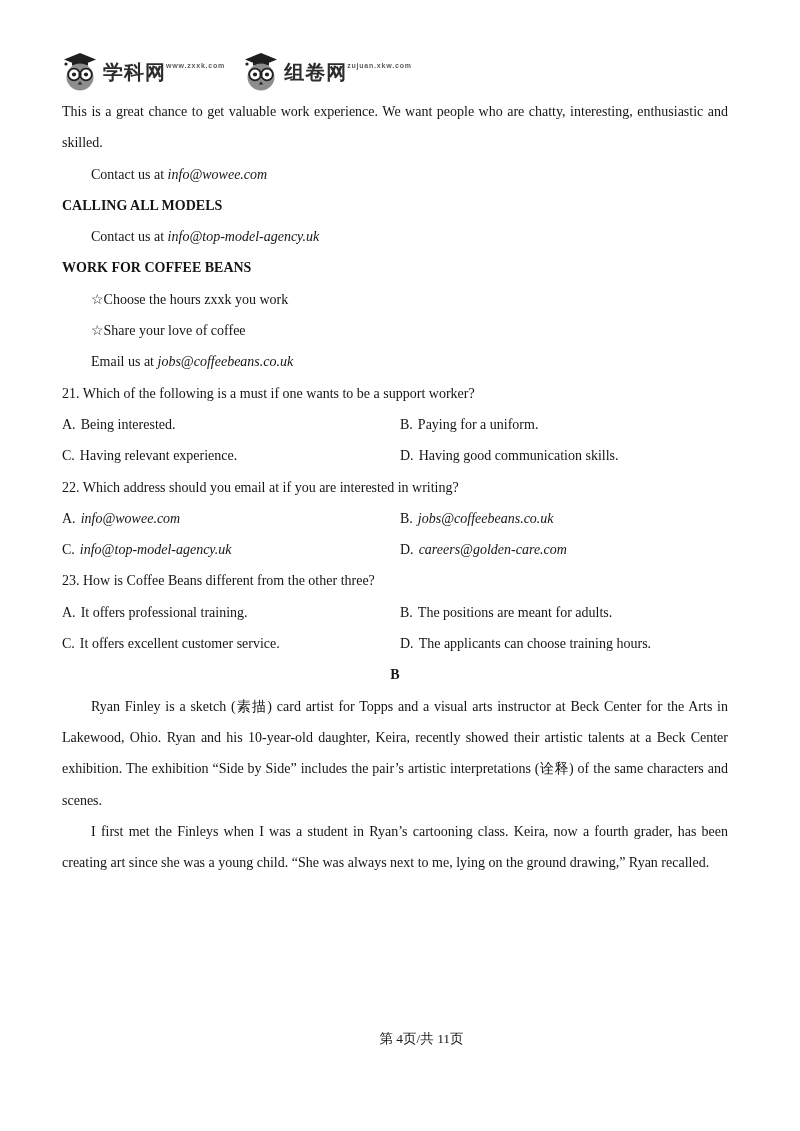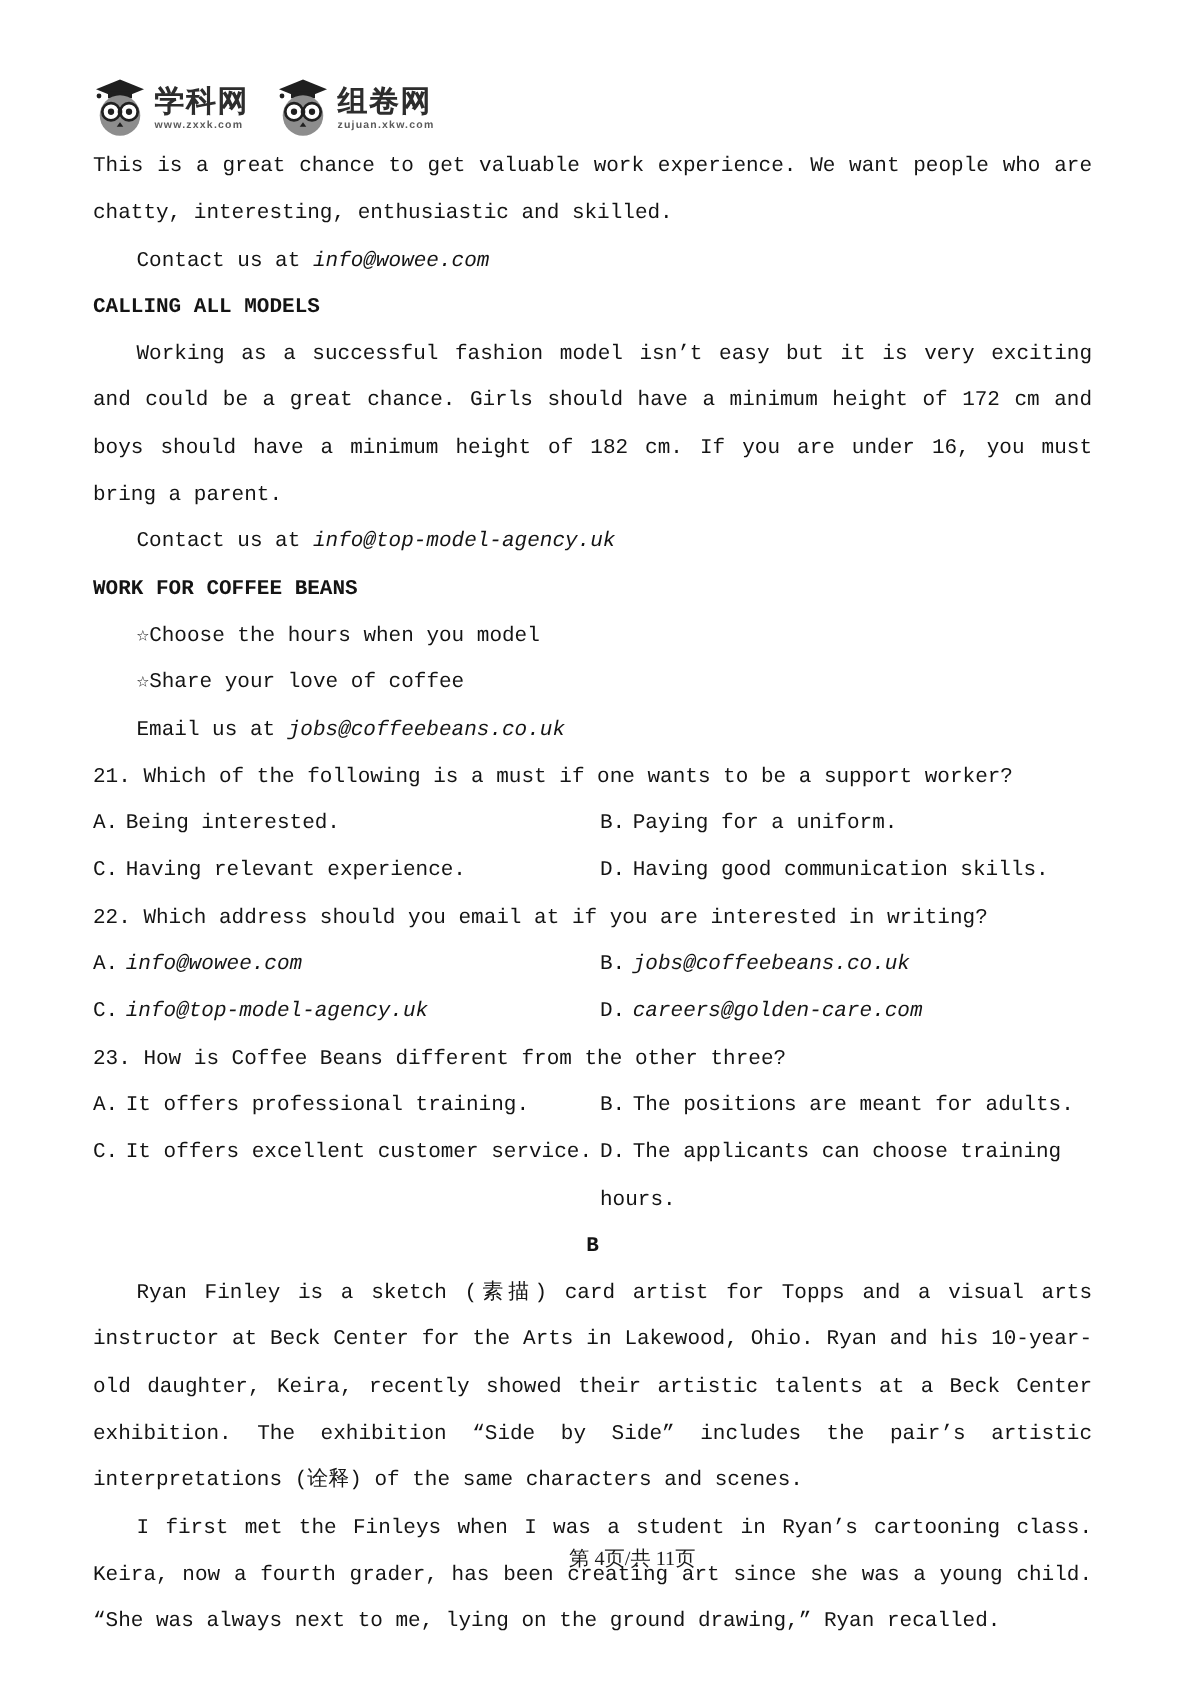--- a/index.html
+++ b/index.html
@@ -11,39 +11,39 @@
     color:#141414;
     overflow:hidden;
   }
 
   
   .logo-bar {
     position:absolute; top:52px; left:62px;
     display:flex; align-items:center; gap:18px;
   }
   .logo { display:flex; align-items:center; gap:5px; }
-  .logo-text { display:flex; flex-direction:column; justify-content:center; }
+  .logo-text { display:flex; flex-direction:row; justify-content:center; }
   .logo-title {
     font-family:"Liberation Sans", sans-serif;
     font-weight:700; font-size:20px; line-height:22px; color:#2d2d2d;
     letter-spacing:1px;
   }
   .logo-sub {
     font-family:"Liberation Sans", sans-serif;
     font-style:normal; font-size:7px; line-height:9px; color:#5a5a5a;
     letter-spacing:0.8px; font-weight:700;
   }
   .owl { display:inline-block; width:36px; height:40px; }
 
   
   .content {
     position:absolute; top:96px; left:62px; width:666px;
     font-size:14px; line-height:31.3px;
   }
-  .content p { margin:0;font-family:Liberation Mono, monospace; }
+  .content p { margin:0; }
   .para.justify { text-align:justify; }
   .indent { text-indent:29px; }
   .heading { font-weight:700; }
   .email, .italic { font-style:italic; }
 
   .stem { text-align:left; }
   .opt-row { display:grid; grid-template-columns:338px 1fr; }
   .opt-label { margin-right:5px; }
 
   .section-b-heading { text-align:center; font-weight:700; }
@@ -103,28 +103,27 @@
   </header>
 
   <main class="content">
 
     <p class="para justify">This is a great chance to get valuable work experience. We want people who are chatty, interesting, enthusiastic and skilled.</p>
 
     <p class="para indent"><span>Contact us at </span><span class="email">info@wowee.com</span></p>
 
     <p class="heading">CALLING ALL MODELS</p>
 
-    <p class="para justify indent">Working as a successful fashion model isn’t easy but it is very exciting and could be a great chance. Girls should have a minimum height of 172 cm and boys should have a minimum height of 182 cm. If you are under 16, you must bring a parent.</p>
 
     <p class="para indent"><span>Contact us at </span><span class="email">info@top-model-agency.uk</span></p>
 
     <p class="heading">WORK FOR COFFEE BEANS</p>
 
 
-    <p class="para indent">☆Choose the hours when you model</p>
+    <p class="para indent">☆Choose the hours zxxk you work</p>
     <p class="para indent">☆Share your love of coffee</p>
 
     <p class="para indent"><span>Email us at </span><span class="email">jobs@coffeebeans.co.uk</span></p>
 
     <p class="stem">21. Which of the following is a must if one wants to be a support worker?</p>
     <div class="opt-row">
       <p class="opt"><span class="opt-label">A.</span><span class="opt-text">Being interested.</span></p>
       <p class="opt"><span class="opt-label">B.</span><span class="opt-text">Paying for a uniform.</span></p>
     </div>
     <div class="opt-row">

